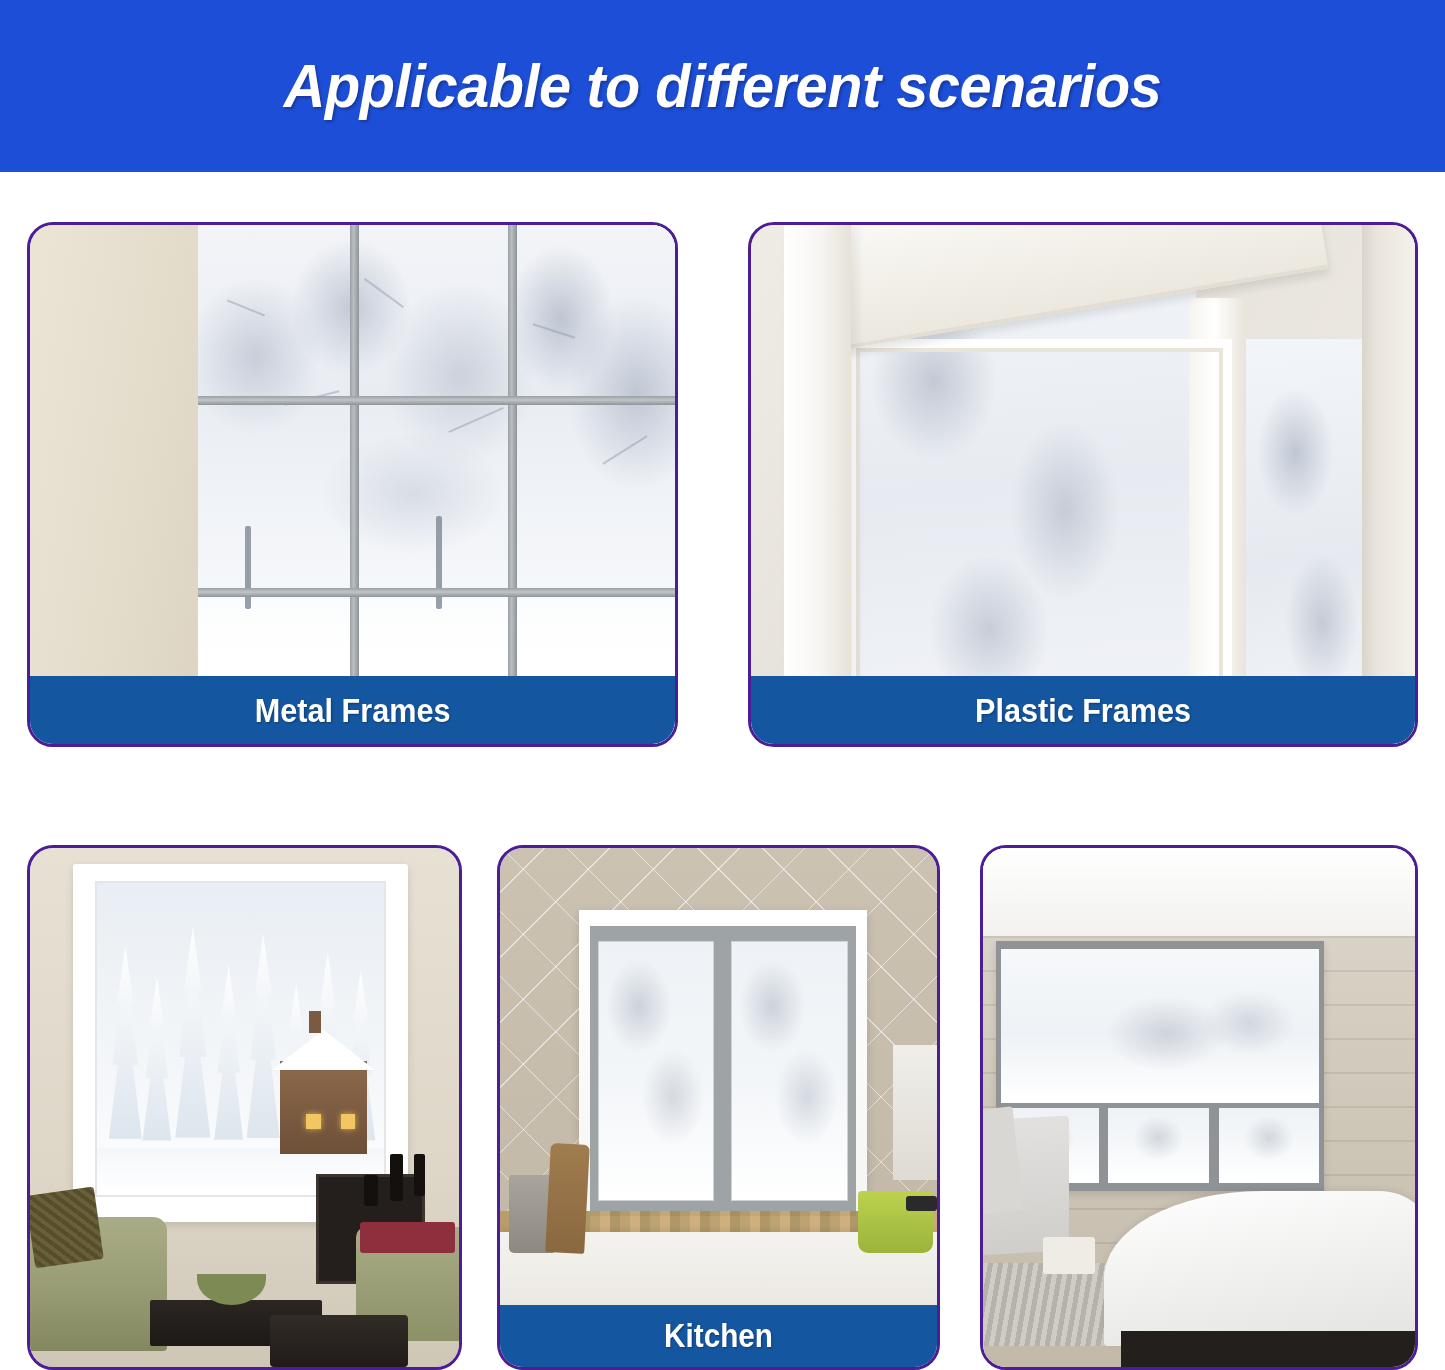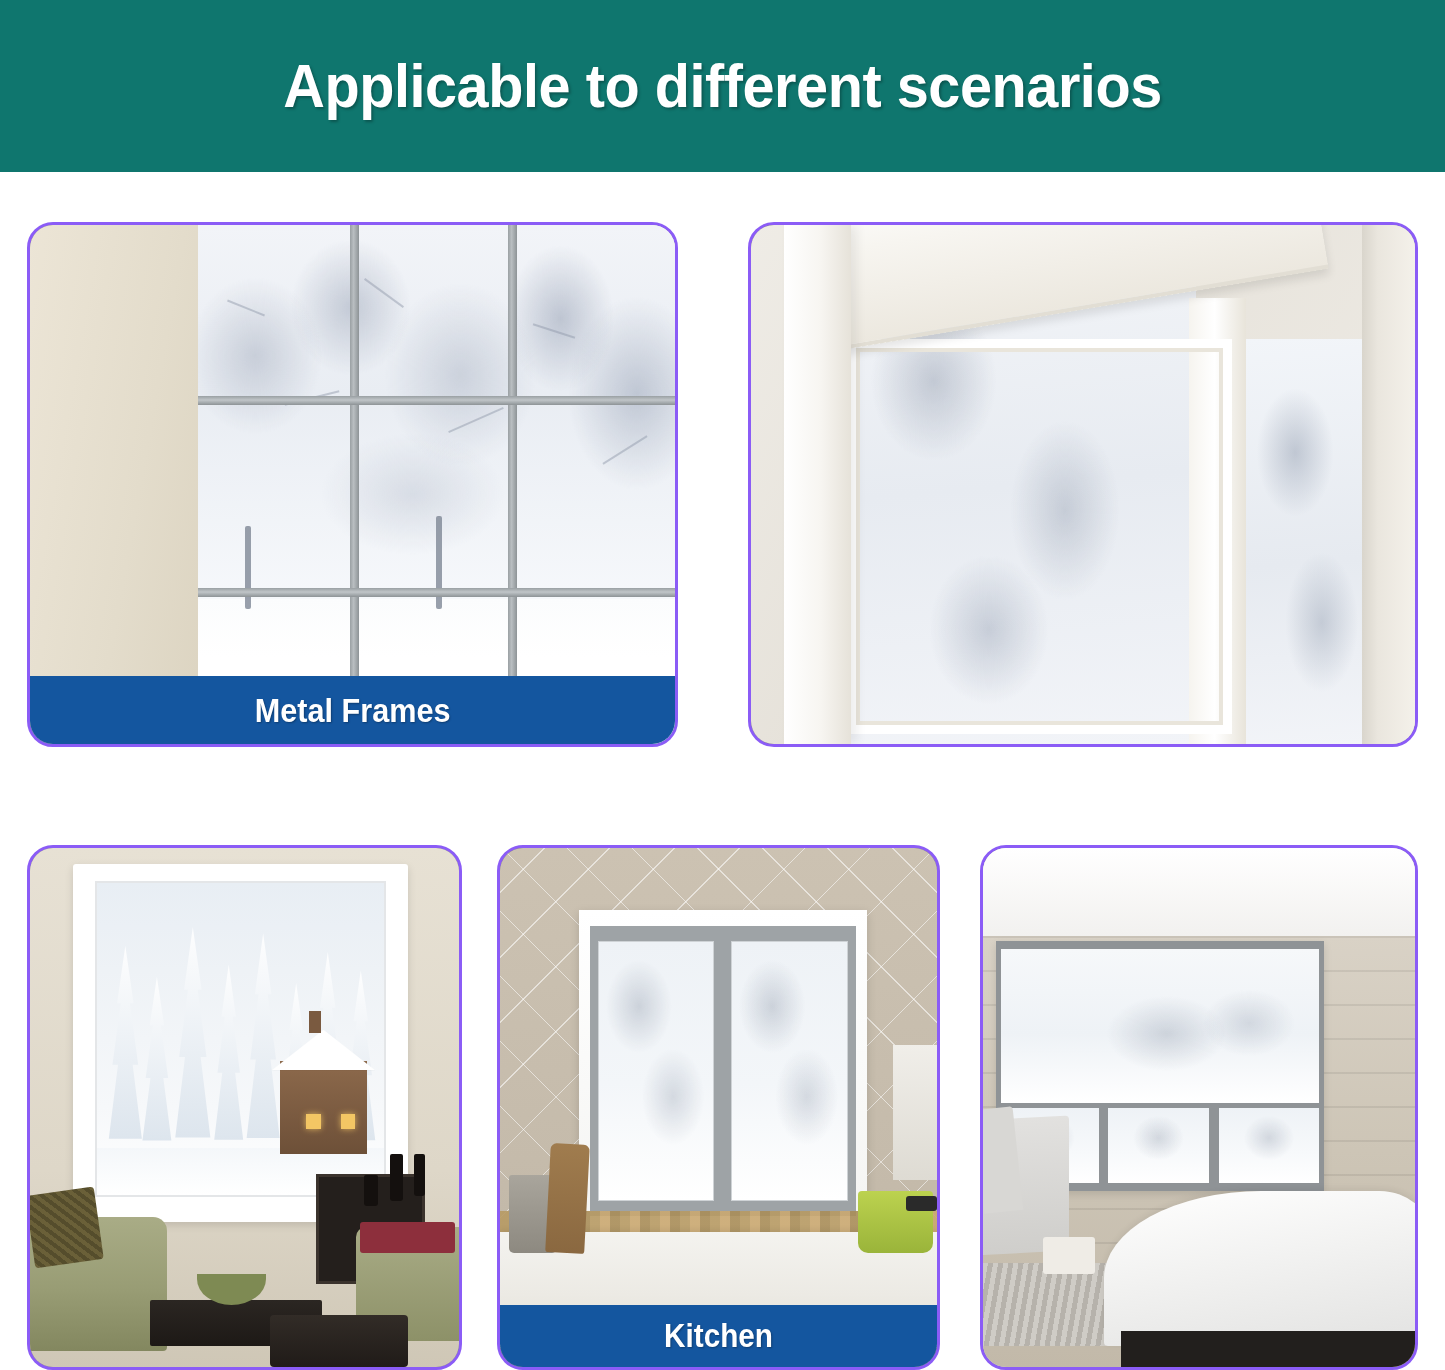--- a/index.html
+++ b/index.html
@@ -7,42 +7,43 @@
     width:1445px;height:1370px;
     background:#ffffff;
     font-family:"Liberation Sans", sans-serif;
     overflow:hidden;
     position:relative;
   }
 
   
   .banner{
     position:absolute;left:0;top:0;width:1445px;height:172px;
-    background:#0f766e;
+    background:#1d4ed8;
+    font-style:italic;
   }
   .banner-title{
     position:absolute;left:0;right:0;top:50px;
     text-align:center;
     color:#ffffff;
     font-size:62px;
     font-weight:bold;
     letter-spacing:-0.5px;
     font-family:"Liberation Sans", sans-serif;
     transform:scaleX(0.93);
     text-shadow:2px 2px 3px rgba(0,0,0,.28);
     white-space:nowrap;
   }
 
   
   .card{
     position:absolute;
-    border:3px solid #8b5cf6;
+    border:3px solid #4c1d95;
     border-radius:26px;
     overflow:hidden;
-    background:#737373;
+    background:#c4b5fd;
     box-sizing:border-box;
   }
   .card .photo{
     position:absolute;left:0;top:0;right:0;bottom:0;
     overflow:hidden;
   }
   .label-bar{
     position:absolute;left:0;right:0;bottom:0;
     background:#14569f;
     color:#ffffff;
@@ -326,20 +327,23 @@
   <div class="photo">
     <div class="s2">
       <div class="s2-glassL"></div>
       <div class="s2-glassR"></div>
       <div class="s2-mull"></div>
       <div class="s2-trim"></div>
       <div class="s2-sashdiag"></div>
       <div class="s2-jambL"></div>
       <div class="s2-jambR"></div>
     </div>
+  </div>
+  <div class="label-bar">
+    <span>Plastic Frames</span>
   </div>
 </div>
 
 <div class="card" id="card-living">
   <div class="photo">
     <div class="s3">
       <div class="s3-winouter">
         <div class="s3-glass">
           <div class="s3-tree" style="left:2%;width:16%;height:66%;"></div>
           <div class="s3-tree" style="left:14%;width:14%;height:56%;"></div>

